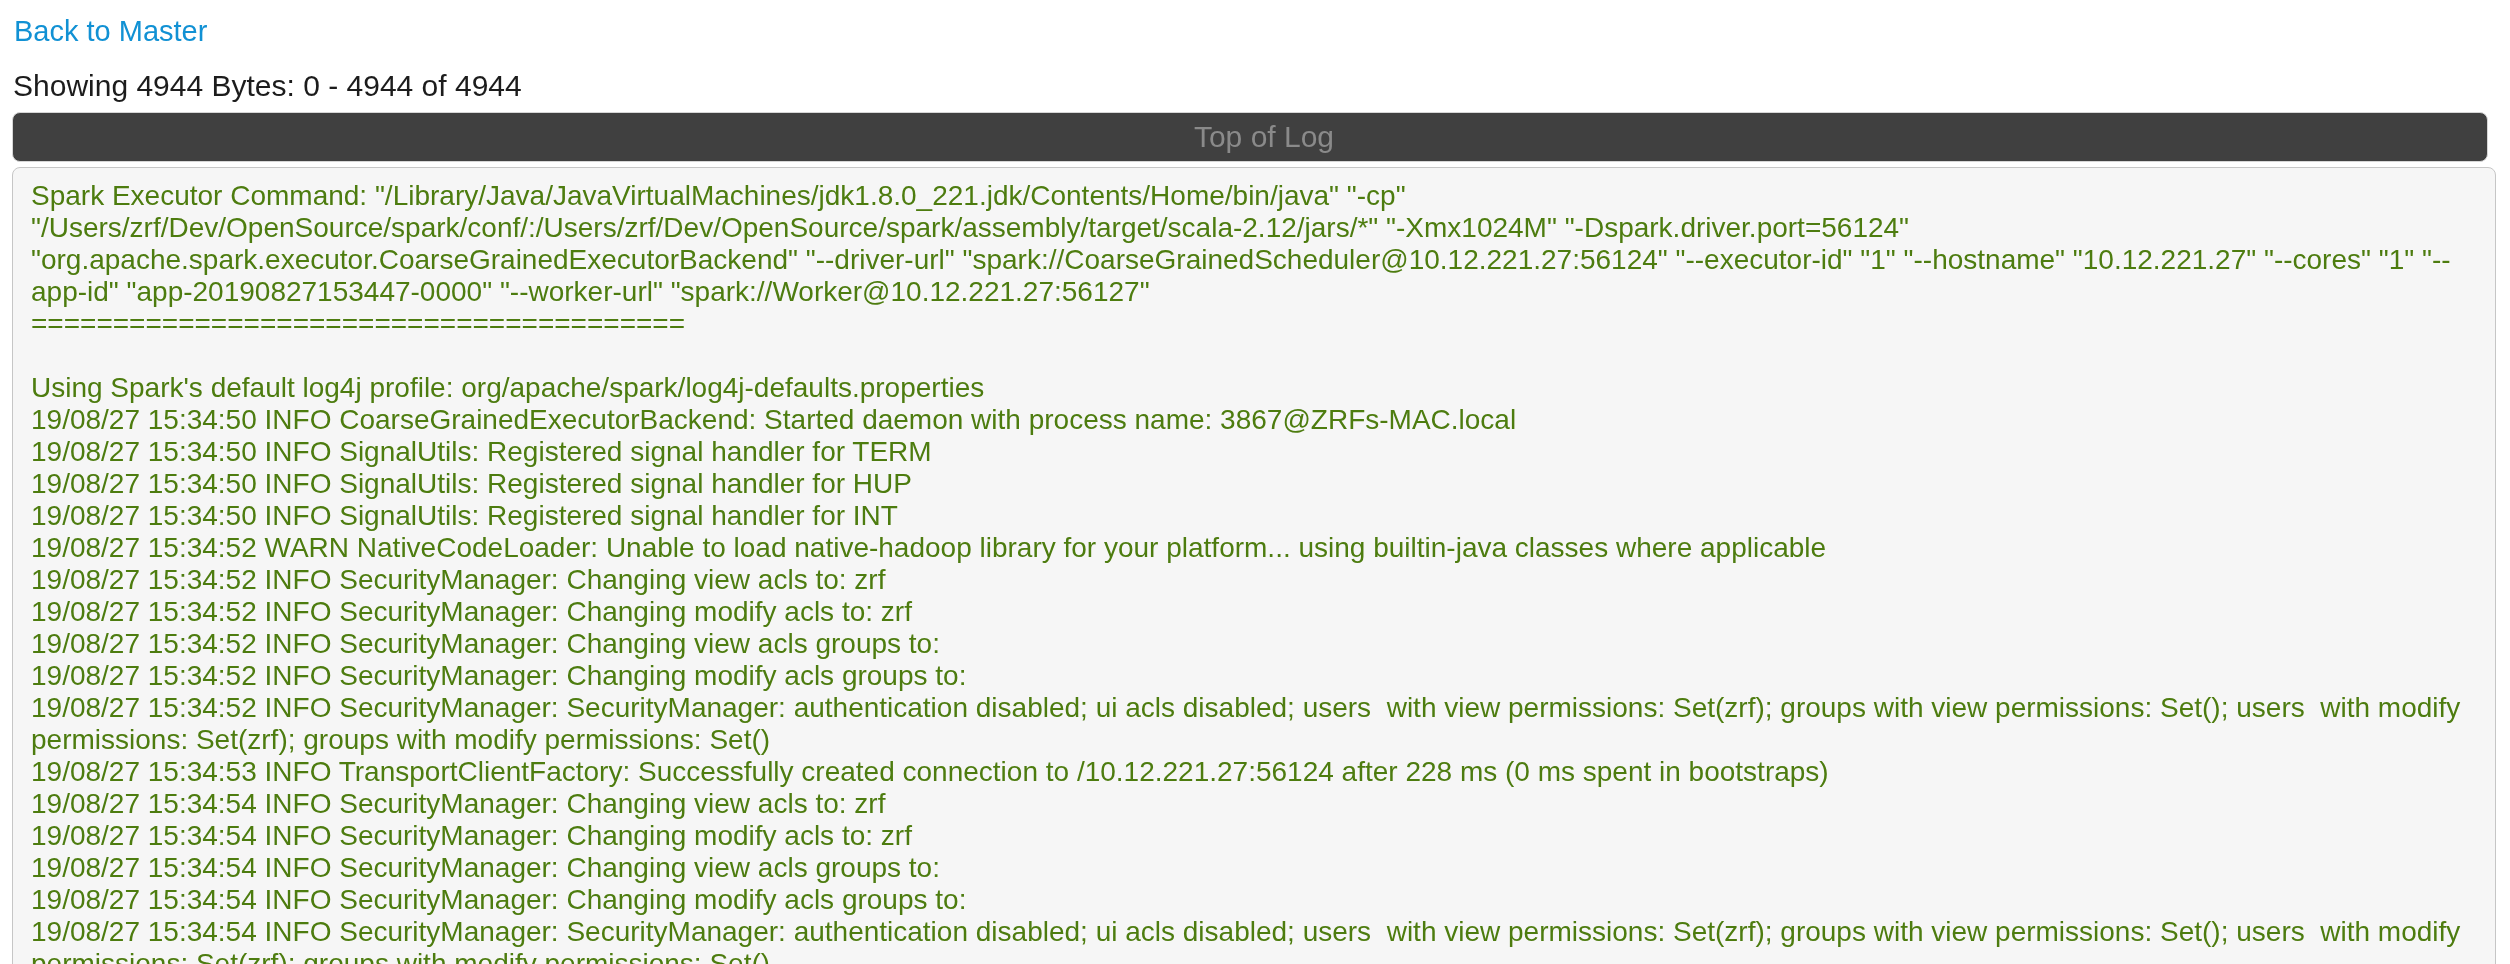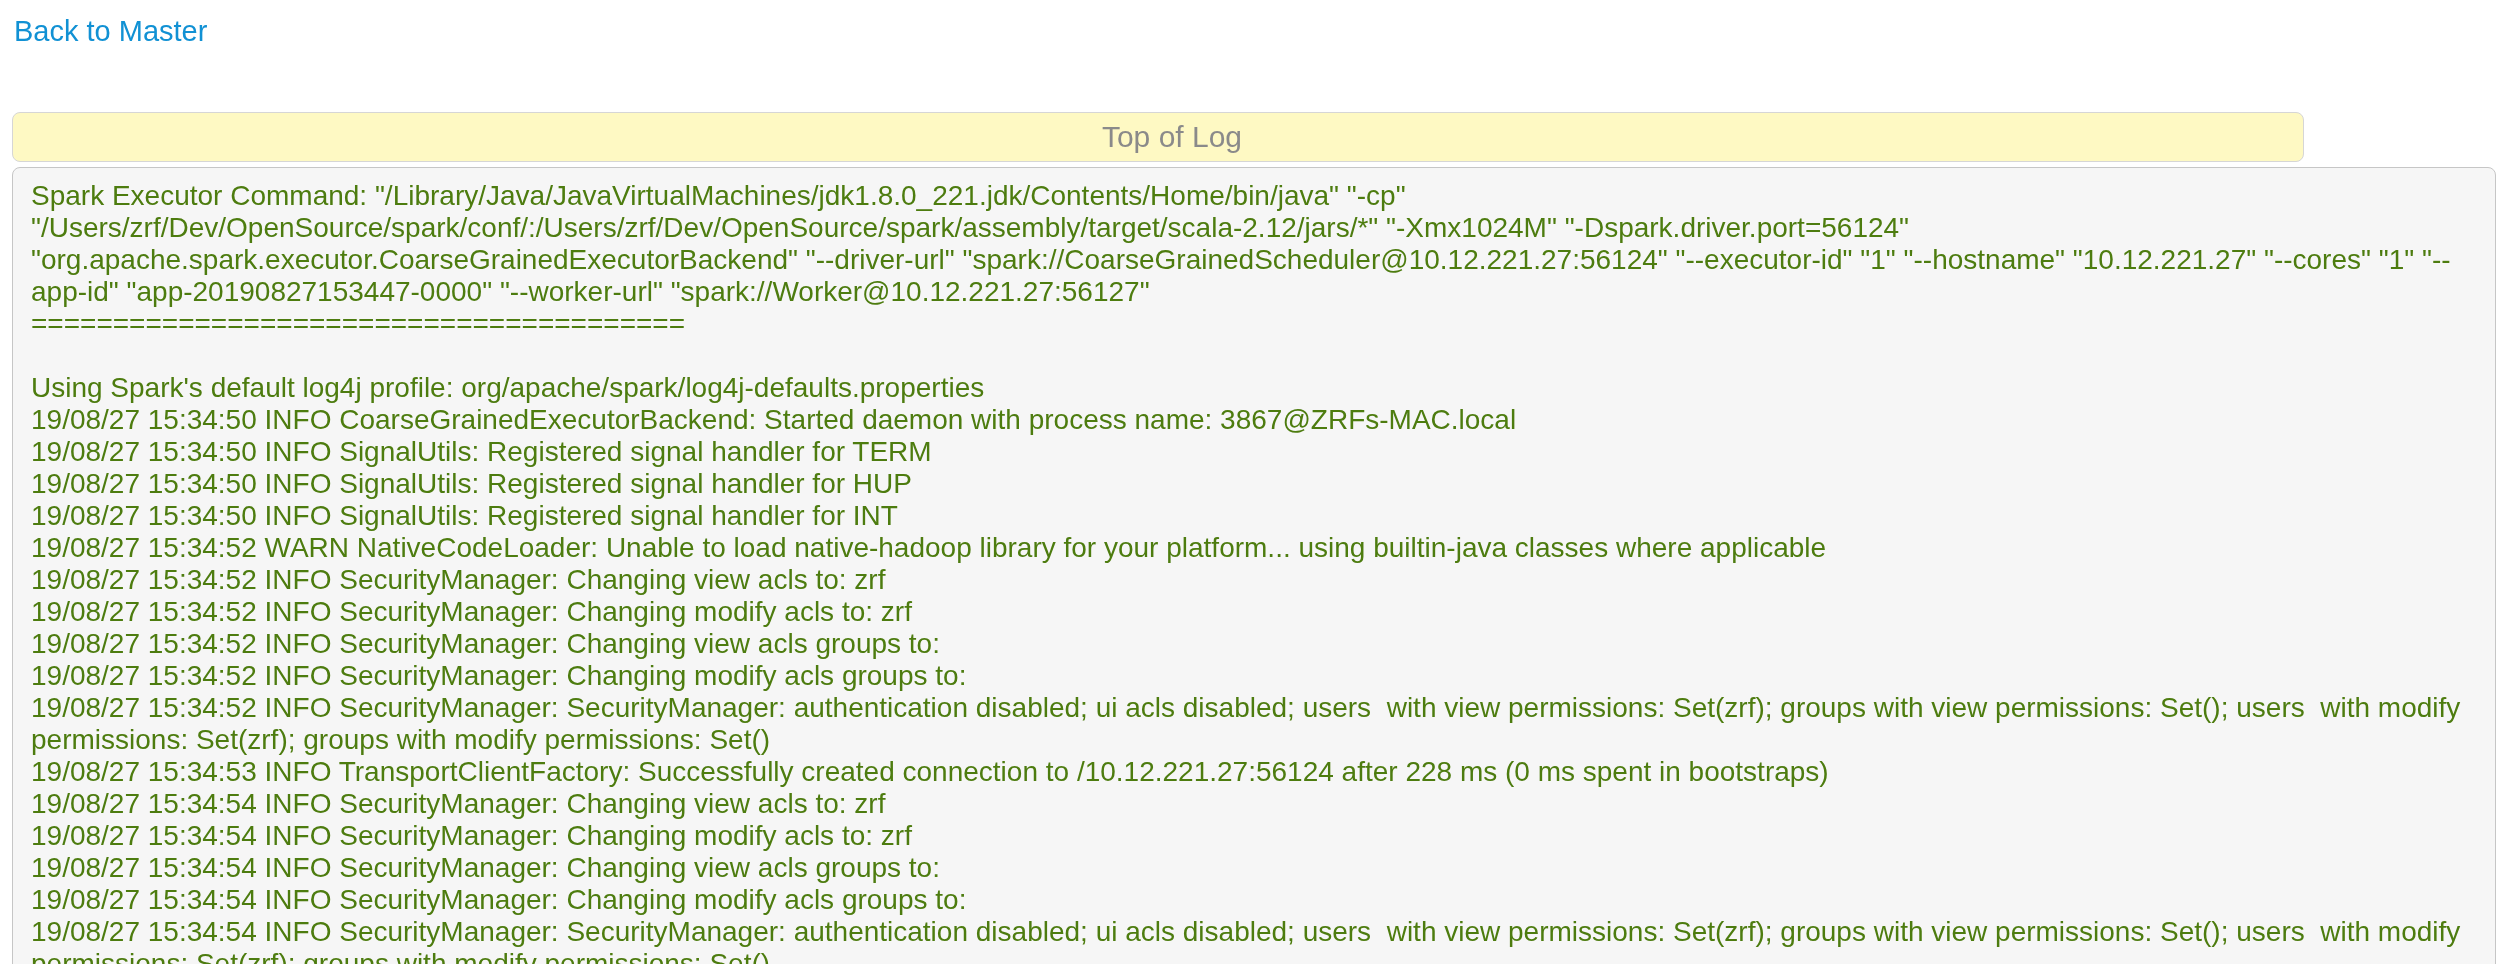--- a/index.html
+++ b/index.html
@@ -30,24 +30,24 @@
     top: 68px;
     font-size: 30px;
     line-height: 36px;
     color: #1c1c1c;
   }
 
   .log-header {
     position: absolute;
     left: 12px;
     top: 112px;
-    width: 2292px;
+    width: 2476px;
     height: 50px;
     box-sizing: border-box;
-    background: #fef9c3;
+    background: #404040;
     border: 1px solid #d6d6d6;
     border-radius: 8px;
     text-align: center;
     padding-left: 28px;
   }
   .log-header-title {
     font-size: 30px;
     line-height: 48px;
     color: #8a8a8a;
   }
@@ -73,20 +73,21 @@
     word-break: break-word;
   }
 </style>
 </head>
 <body>
 
 <div class="page">
 
   <a class="back-link">Back to Master</a>
 
+  <div class="byte-range">Showing 4944 Bytes: 0 - 4944 of 4944</div>
 
   <div class="log-header">
     <div class="log-header-title">Top of Log</div>
   </div>
 
   <div class="log-box">
     <div class="log-text">Spark Executor Command: "/Library/Java/JavaVirtualMachines/jdk1.8.0_221.jdk/Contents/Home/bin/java" "-cp" "/Users/zrf/Dev/OpenSource/spark/conf/:/Users/zrf/Dev/OpenSource/spark/assembly/target/scala-2.12/jars/*" "-Xmx1024M" "-Dspark.driver.port=56124" "org.apache.spark.executor.CoarseGrainedExecutorBackend" "--driver-url" "spark://CoarseGrainedScheduler@10.12.221.27:56124" "--executor-id" "1" "--hostname" "10.12.221.27" "--cores" "1" "--app-id" "app-20190827153447-0000" "--worker-url" "spark://Worker@10.12.221.27:56127"</div>
     <div class="log-text">========================================</div>
     <div class="log-text">
 Using Spark's default log4j profile: org/apache/spark/log4j-defaults.properties

